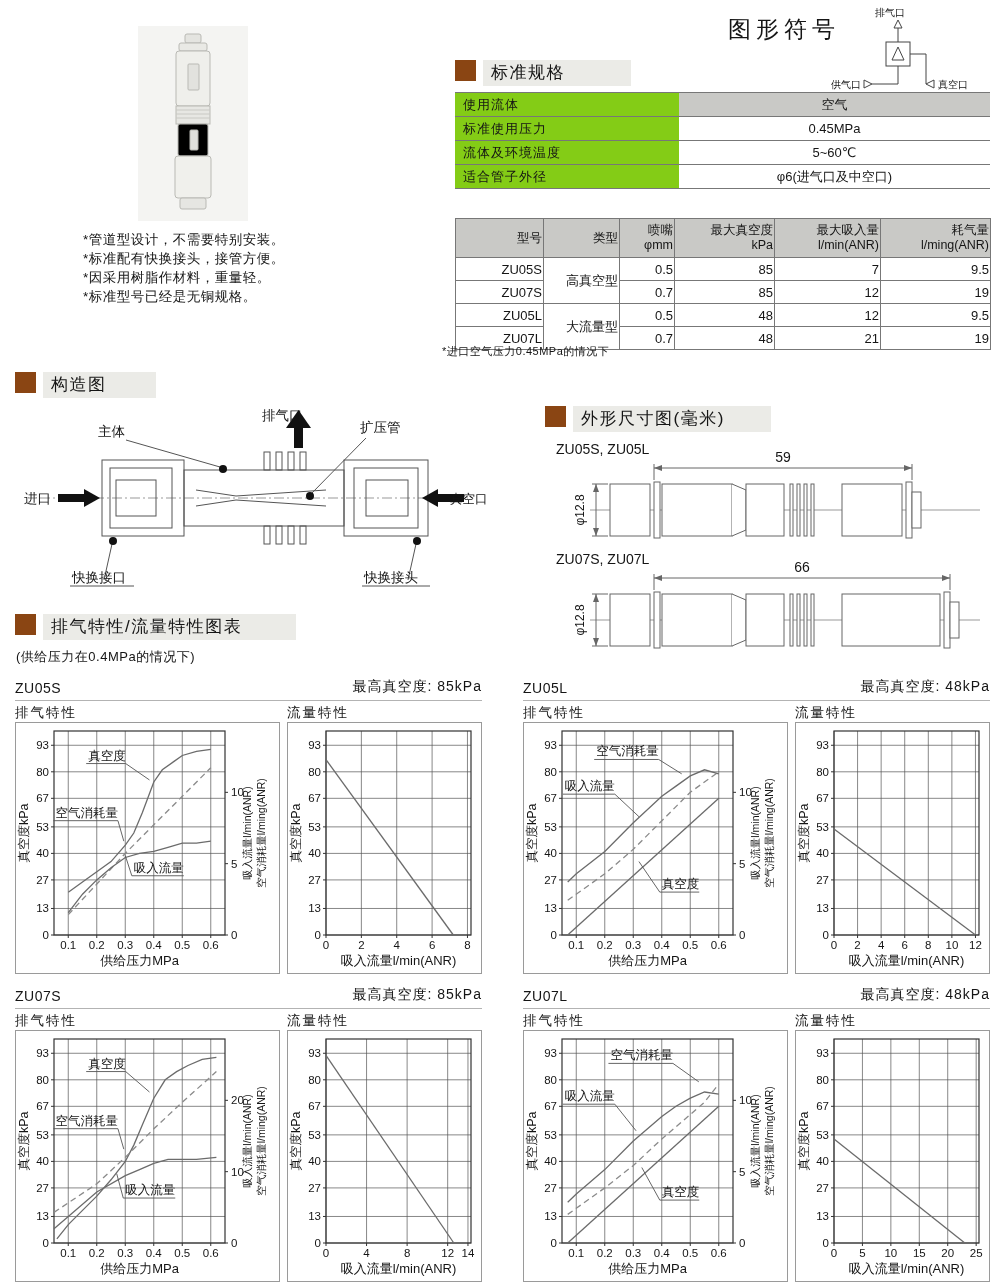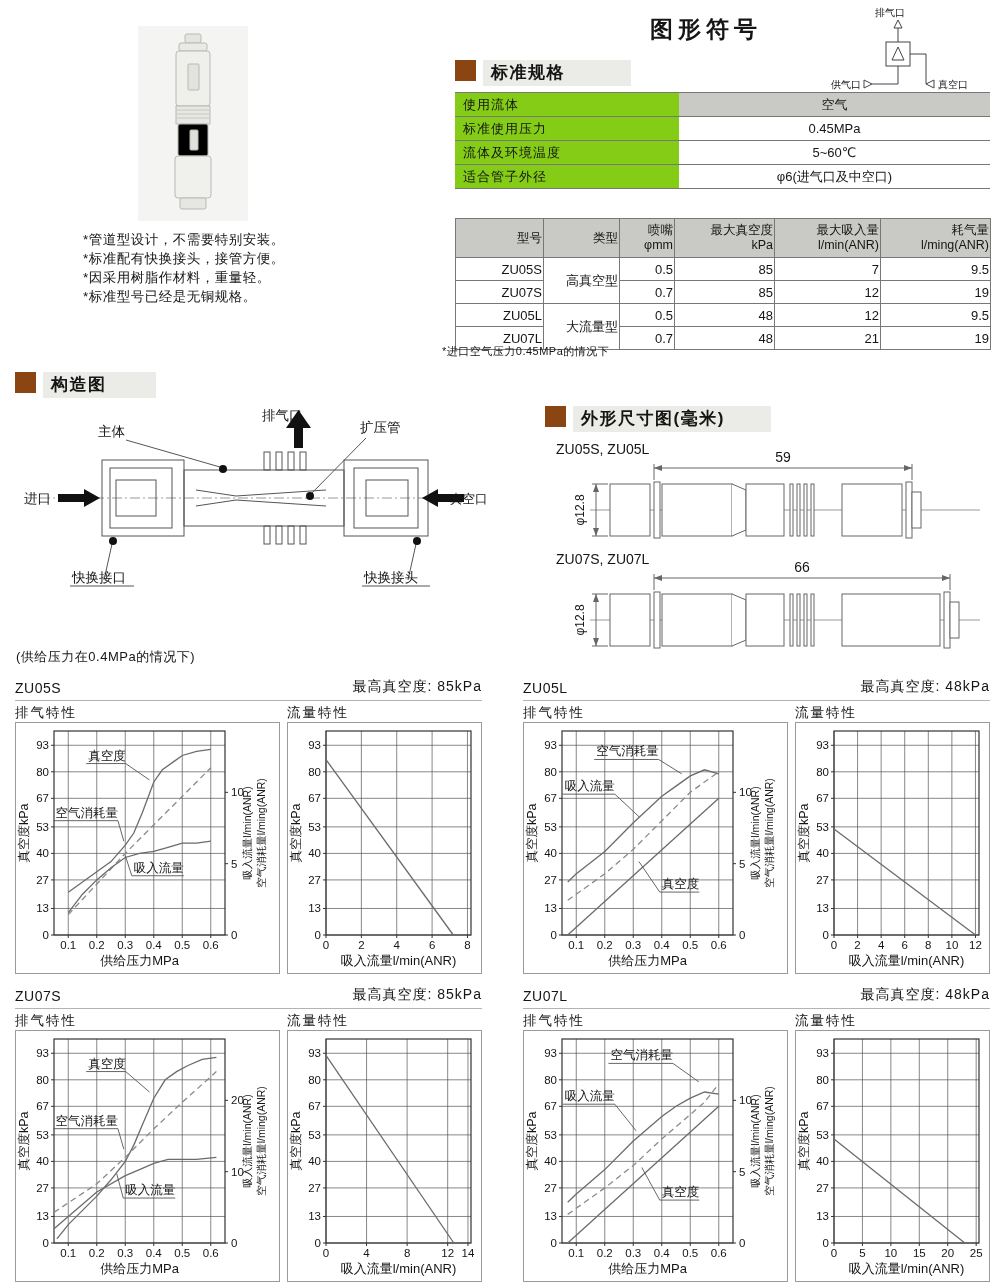--- a/index.html
+++ b/index.html
@@ -1,29 +1,29 @@
 <!DOCTYPE html>
 <html><head>
 <meta charset="utf-8">
 <style>
   html,body{margin:0;padding:0;background:#f4f4f4}
   .page{position:relative;width:1000px;height:1287px;margin:0 auto;background:#ffffff;
         font-family:"Liberation Sans","DejaVu Sans",sans-serif;color:#151515;overflow:hidden}
   
   .sec-h{position:absolute;display:flex;align-items:flex-start}
   .sec-h .sq{width:21px;height:21px;background:#8a4513;margin-right:7px;flex:0 0 auto}
-  .sec-h .t{font-size:17px;font-weight:bold;background:#ebebe7;padding:1px 10px 2px 8px;
+  .sec-h .t{font-size:17px;font-weight:normal;background:#ebebe7;padding:1px 10px 2px 8px;
             letter-spacing:1.5px;white-space:nowrap}
   
   .photo{position:absolute;left:138px;top:26px;width:110px;height:195px;background:#f4f4f2}
   
   .features{position:absolute;left:83px;top:230px;font-size:13.5px;line-height:19px;letter-spacing:.5px}
   
-  .gs-title{position:absolute;left:650px;top:14px;width:190px;text-align:left;
-            font-size:23px;font-weight:bold;letter-spacing:5px}
+  .gs-title{position:absolute;left:650px;top:14px;width:190px;text-align:right;
+            font-size:23px;font-weight:normal;letter-spacing:5px}
   .gs-svg{position:absolute;left:828px;top:4px}
   
   table{border-collapse:collapse}
   .spec-table{position:absolute;left:455px;top:92px;width:535px;font-size:13px;table-layout:fixed}
   .spec-table td{border-top:1.4px solid #777;border-bottom:1.4px solid #777;padding:2.5px 8px;height:17px}
   .spec-table td.l{background:#84cc16;width:208px;letter-spacing:1px}
   .spec-table td.v{text-align:center;background:#fff}
   .spec-table tr:first-child td.v{background:#c9c9c6}
   .model-table{position:absolute;left:455px;top:218px;width:535px;font-size:13px;text-align:right;table-layout:fixed}
   .model-table th{background:#c9c9c6;font-weight:normal;font-size:12.5px;line-height:1.2;padding:4px 1px;border:1.4px solid #777}
@@ -301,20 +301,24 @@
         <text x="252" y="24" font-size="14" text-anchor="middle">66</text>
         <line x1="46" y1="46" x2="46" y2="98" stroke="#666" stroke-width="1"></line>
         <line x1="42" y1="46" x2="58" y2="46" stroke="#666" stroke-width="1"></line>
         <line x1="42" y1="98" x2="58" y2="98" stroke="#666" stroke-width="1"></line>
         <polygon points="46,46 43,54 49,54" fill="#666"></polygon>
         <polygon points="46,98 43,90 49,90" fill="#666"></polygon>
         <text x="34" y="72" font-size="12" text-anchor="middle" transform="rotate(-90 34 72)">φ12.8</text>
       </svg>
     </div>
 
+  <div class="sec-h" style="left:15px;top:614px">
+    <div class="sq"></div>
+    <div class="t" style="min-width:235px">排气特性/流量特性图表</div>
+  </div>
   <div class="subtitle">(供给压力在0.4MPa的情况下)</div>
   <div id="charts-grid">
       <div class="chart-group" style="left: 15px; top: 678px;">
         <div class="cg-title">
       <span class="mn">ZU05S</span>
       <span class="mv">最高真空度: 85kPa</span>
         </div>
     <div class="c-sub" style="left:0;top:26px">排气特性</div>
     <div class="c-sub" style="left:272px;top:26px">流量特性</div>
     <div class="cbox" style="left:0;top:44px;width:263px;height:250px"><svg width="261" height="248" viewBox="0 0 261 248">

